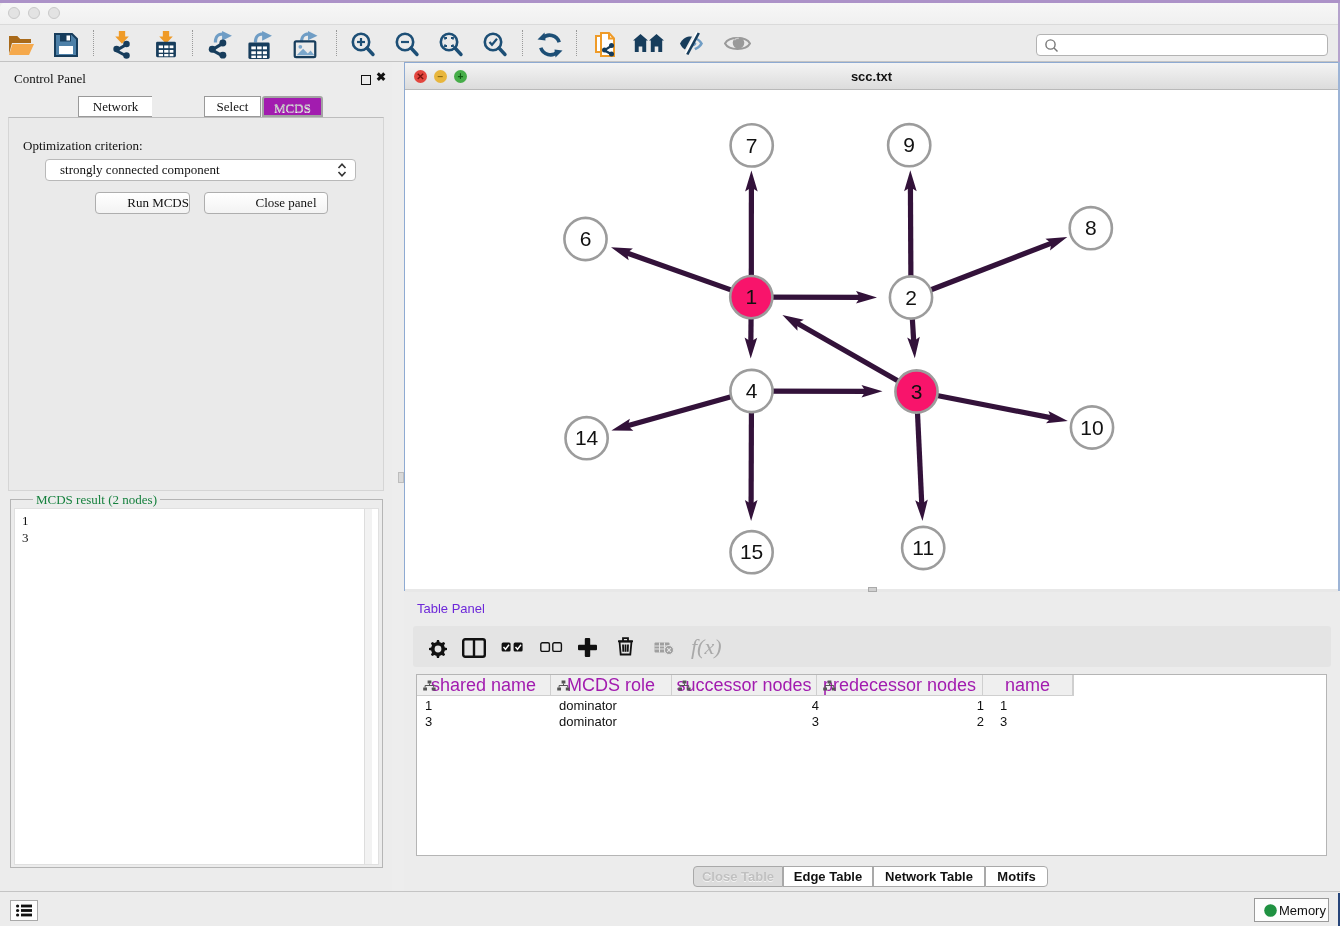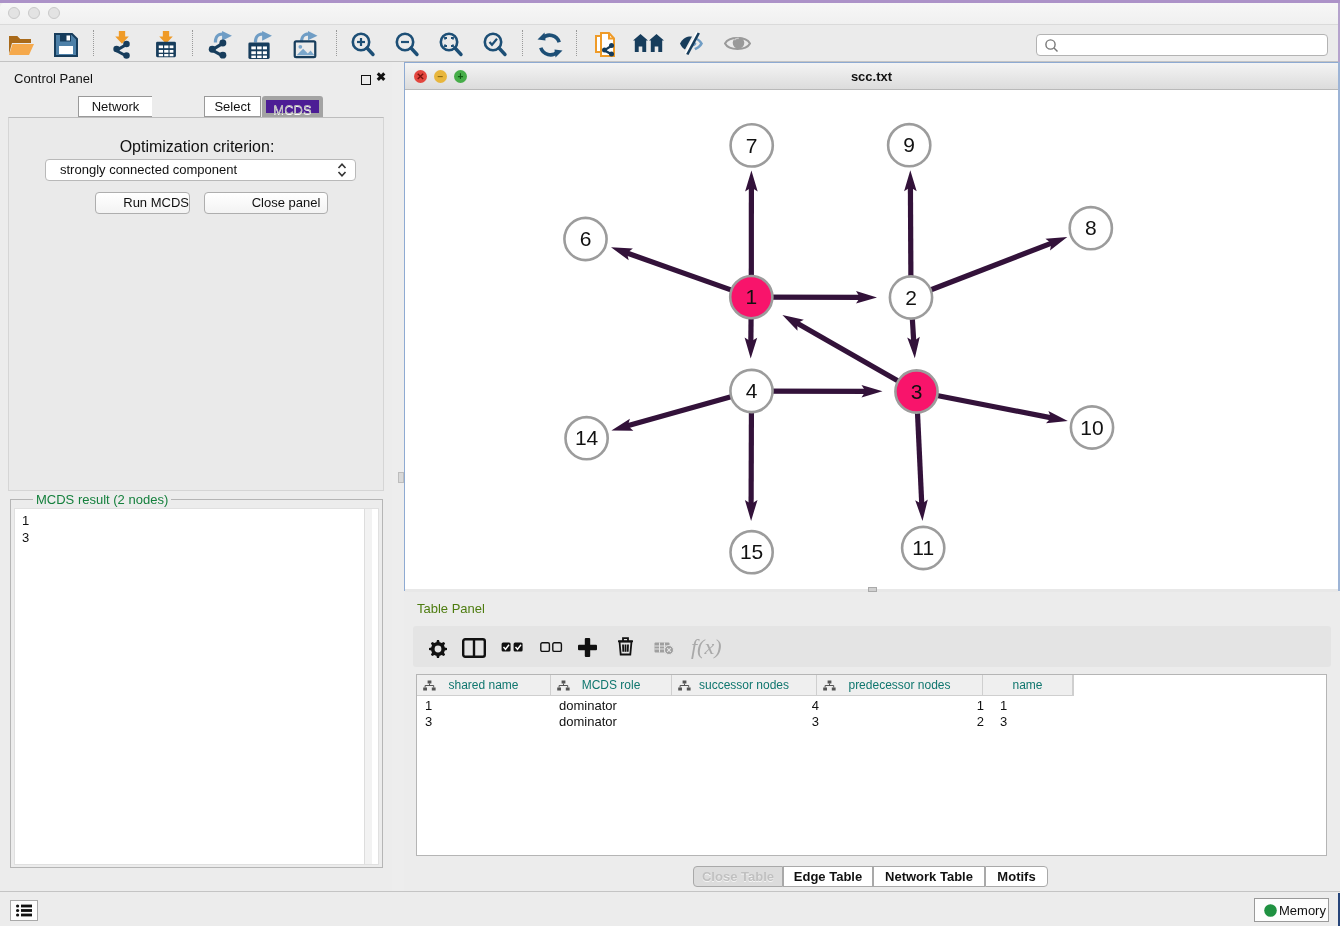--- a/index.html
+++ b/index.html
@@ -14,50 +14,50 @@
 
 #titlebar { left:0; top:2px; width:1340px; height:22px; background:linear-gradient(#f7f7f7,#f0f0f0); border-radius:6px 6px 0 0; }
 .tl { position:absolute; top:5px; width:12px; height:12px; border-radius:50%; background:#e3e3e3; border:1px solid #c9c9c9; }
 #title { left:0; right:0; top:4px; text-align:center; font-size:13px; color:#9b9b9b; }
 
 #toolbar { left:0; top:24px; width:1340px; height:38px; background:#ebebeb; border-top:1px solid #dadada; border-bottom:1px solid #c3c3c3; }
 .tbi { position:absolute; top:6px; }
 .tsep { position:absolute; top:5px; width:1px; height:26px; border-left:1px dotted #9a9a9a; }
 #searchbox { left:1036px; top:9px; width:292px; height:22px; background:#fff; border:1px solid #b3b3b3; border-radius:4px; }
 
-#cpanel { left:0; top:62px; width:392px; height:829px; background:#ececec; }
+#cpanel { left:0; top:62px; width:392px; height:829px; background:#ececec;font-family:Liberation Serif, serif; }
 #cphead { left:14px; top:9px; font-size:13px; color:#111; }
 .wbtn-sq { position:absolute; width:10px; height:10px; border:1.6px solid #111; }
 .wbtn-x { position:absolute; font-size:12px; font-weight:bold; color:#111; }
 .tab { position:absolute; top:0; height:21px; background:#fff; border:1px solid #999; border-right:none; font-size:13px; text-align:center; line-height:20px; color:#111; }
-#tab-mcds { background:#4c1d95; border:4px solid #a3a3a3; border-radius:3px 3px 0 0; color:#b9b9b9; text-shadow:0 1px 0 #fafafa; }
+#tab-mcds { background:#a21caf; border:2px solid #a3a3a3; border-radius:3px 3px 0 0; color:#b9b9b9; text-shadow:0 1px 0 #fafafa; }
 #cpinner { left:8px; top:55px; width:376px; height:374px; background:#eaeaea; border:1px solid #d5d5d5; border-top:1px solid #bdbdbd; }
-#optlabel { left:0; width:376px; top:20px; text-align:center; font-size:16px; color:#111; }
+#optlabel { left:14px; width:376px; top:20px; text-align:left; font-size:13px; color:#111; }
 #dropdown { left:36px; top:41px; width:311px; height:22px; background:#fff; border:1px solid #b9b9b9; border-radius:4px; font-size:13px; line-height:20px; padding-left:14px; color:#111; }
 .btn { position:absolute; top:74px; height:22px; background:linear-gradient(#ffffff,#f3f3f3); border:1px solid #aeaeae; border-radius:4px; font-size:13px; text-align:center; line-height:20px; color:#111; }
 #fieldset { left:10px; top:437px; width:373px; height:369px; border:1px solid #b5b5b5; background:#ececec; }
 #fsinner { left:14px; top:446px; width:365px; height:357px; background:#fff; border:1px solid #e0e0e0; }
 #fslegend { left:33px; top:430px; background:#ececec; padding:0 3px; font-size:13px; color:#15803d; }
 #fstext { left:14px; top:449px; font-size:13px; line-height:16.5px; color:#111; padding:2px 0 0 8px; }
 #fsscroll { left:364px; top:447px; width:8px; height:355px; background:#f2f2f2; border-left:1px solid #ddd; }
 
 #netwin { left:404px; top:62px; width:935px; height:529px; border:1px solid #8eaad2; background:#fff; }
 #nettitle { left:0; top:0; width:933px; height:27px; background:linear-gradient(#f4f4f4,#dcdcdc); border-bottom:1px solid #b9b9b9; }
 .mac { position:absolute; top:7px; width:13px; height:13px; border-radius:50%; font-size:10px; font-weight:bold; text-align:center; line-height:13px; }
 #netname { left:0; right:0; top:6px; text-align:center; font-size:13px; font-weight:bold; color:#111; }
 #netcanvas { left:0; top:27px; width:933px; height:499px; background:#fff; }
 #netbottom { left:0; top:526px; width:933px; height:3px; background:#e8e8e8; }
 #nethandle { left:463px; top:524px; width:9px; height:5px; background:#d0d0d0; border:1px solid #aaa; }
 
 #tpanel { left:404px; top:592px; width:936px; height:299px; background:#ececec; }
-#tphead { left:13px; top:9px; font-size:13px; color:#4d7c0f; }
+#tphead { left:13px; top:9px; font-size:13px; color:#6d28d9; }
 #tptoolbar { left:9px; top:34px; width:918px; height:41px; background:#e4e4e4; border-radius:3px; }
 #ttable { left:12px; top:82px; width:911px; height:182px; background:#fff; border:1px solid #b5b5b5; }
 #theader { left:0; top:0; width:657px; height:21px; background:#efefef; border-bottom:1px solid #cfcfcf; border-right:1px solid #cfcfcf; }
-.thcell { position:absolute; top:0; height:21px; border-right:1px solid #cfcfcf; font-size:12px; text-align:center; line-height:21px; color:#0f766e; }
+.thcell { position:absolute; top:0; height:21px; border-right:1px solid #cfcfcf; font-size:18px; text-align:center; line-height:21px; color:#a21caf; }
 .trow { position:absolute; font-size:13px; color:#111; }
 #tabbar { left:0; top:274px; width:936px; height:22px; }
 .btab { position:absolute; top:0; height:21px; background:#fff; border:1px solid #a9a9a9; font-size:13px; font-weight:bold; text-align:center; line-height:19px; color:#111; }
 
 #statusbar { left:0; top:891px; width:1340px; height:35px; background:#ececec; border-top:1px solid #c4c4c4; }
 #listbtn { left:10px; top:8px; width:28px; height:21px; background:#fdfdfd; border:1px solid #a9a9a9; }
 #membtn { left:1254px; top:6px; width:75px; height:24px; background:#fdfdfd; border:1px solid #9a9a9a; font-size:13px; color:#111; }
 </style>
 </head>
 <body>

